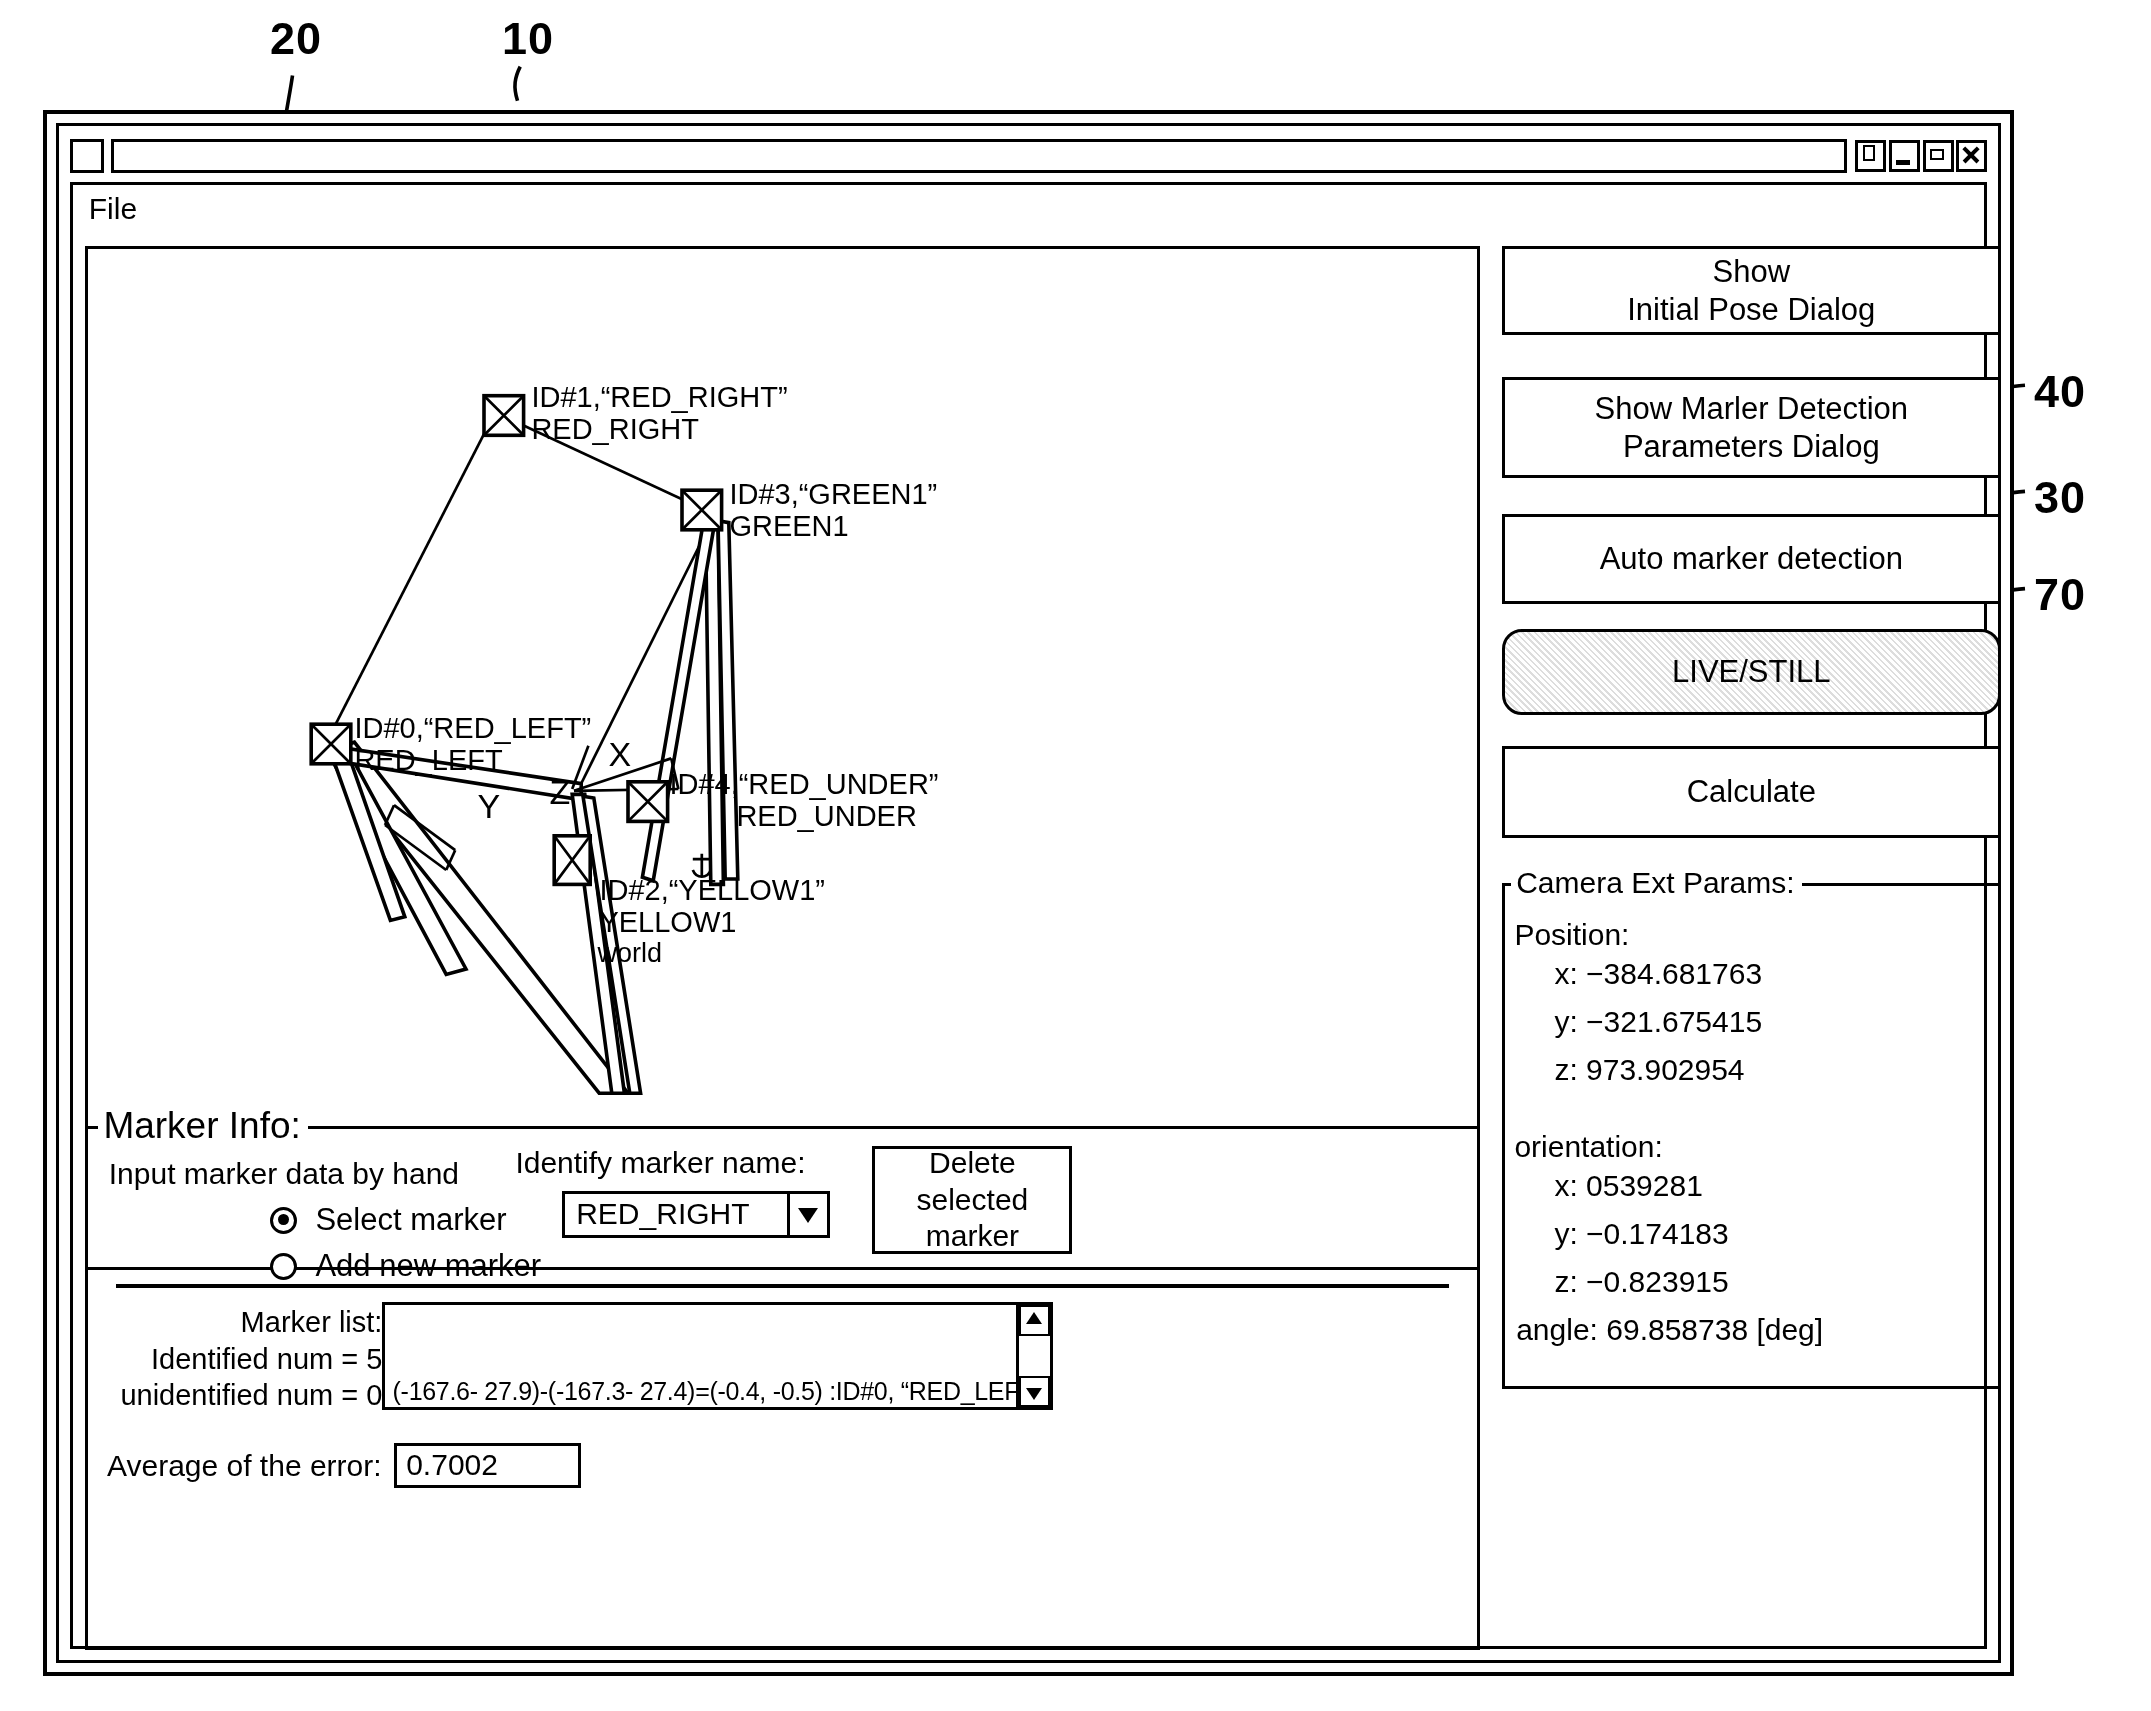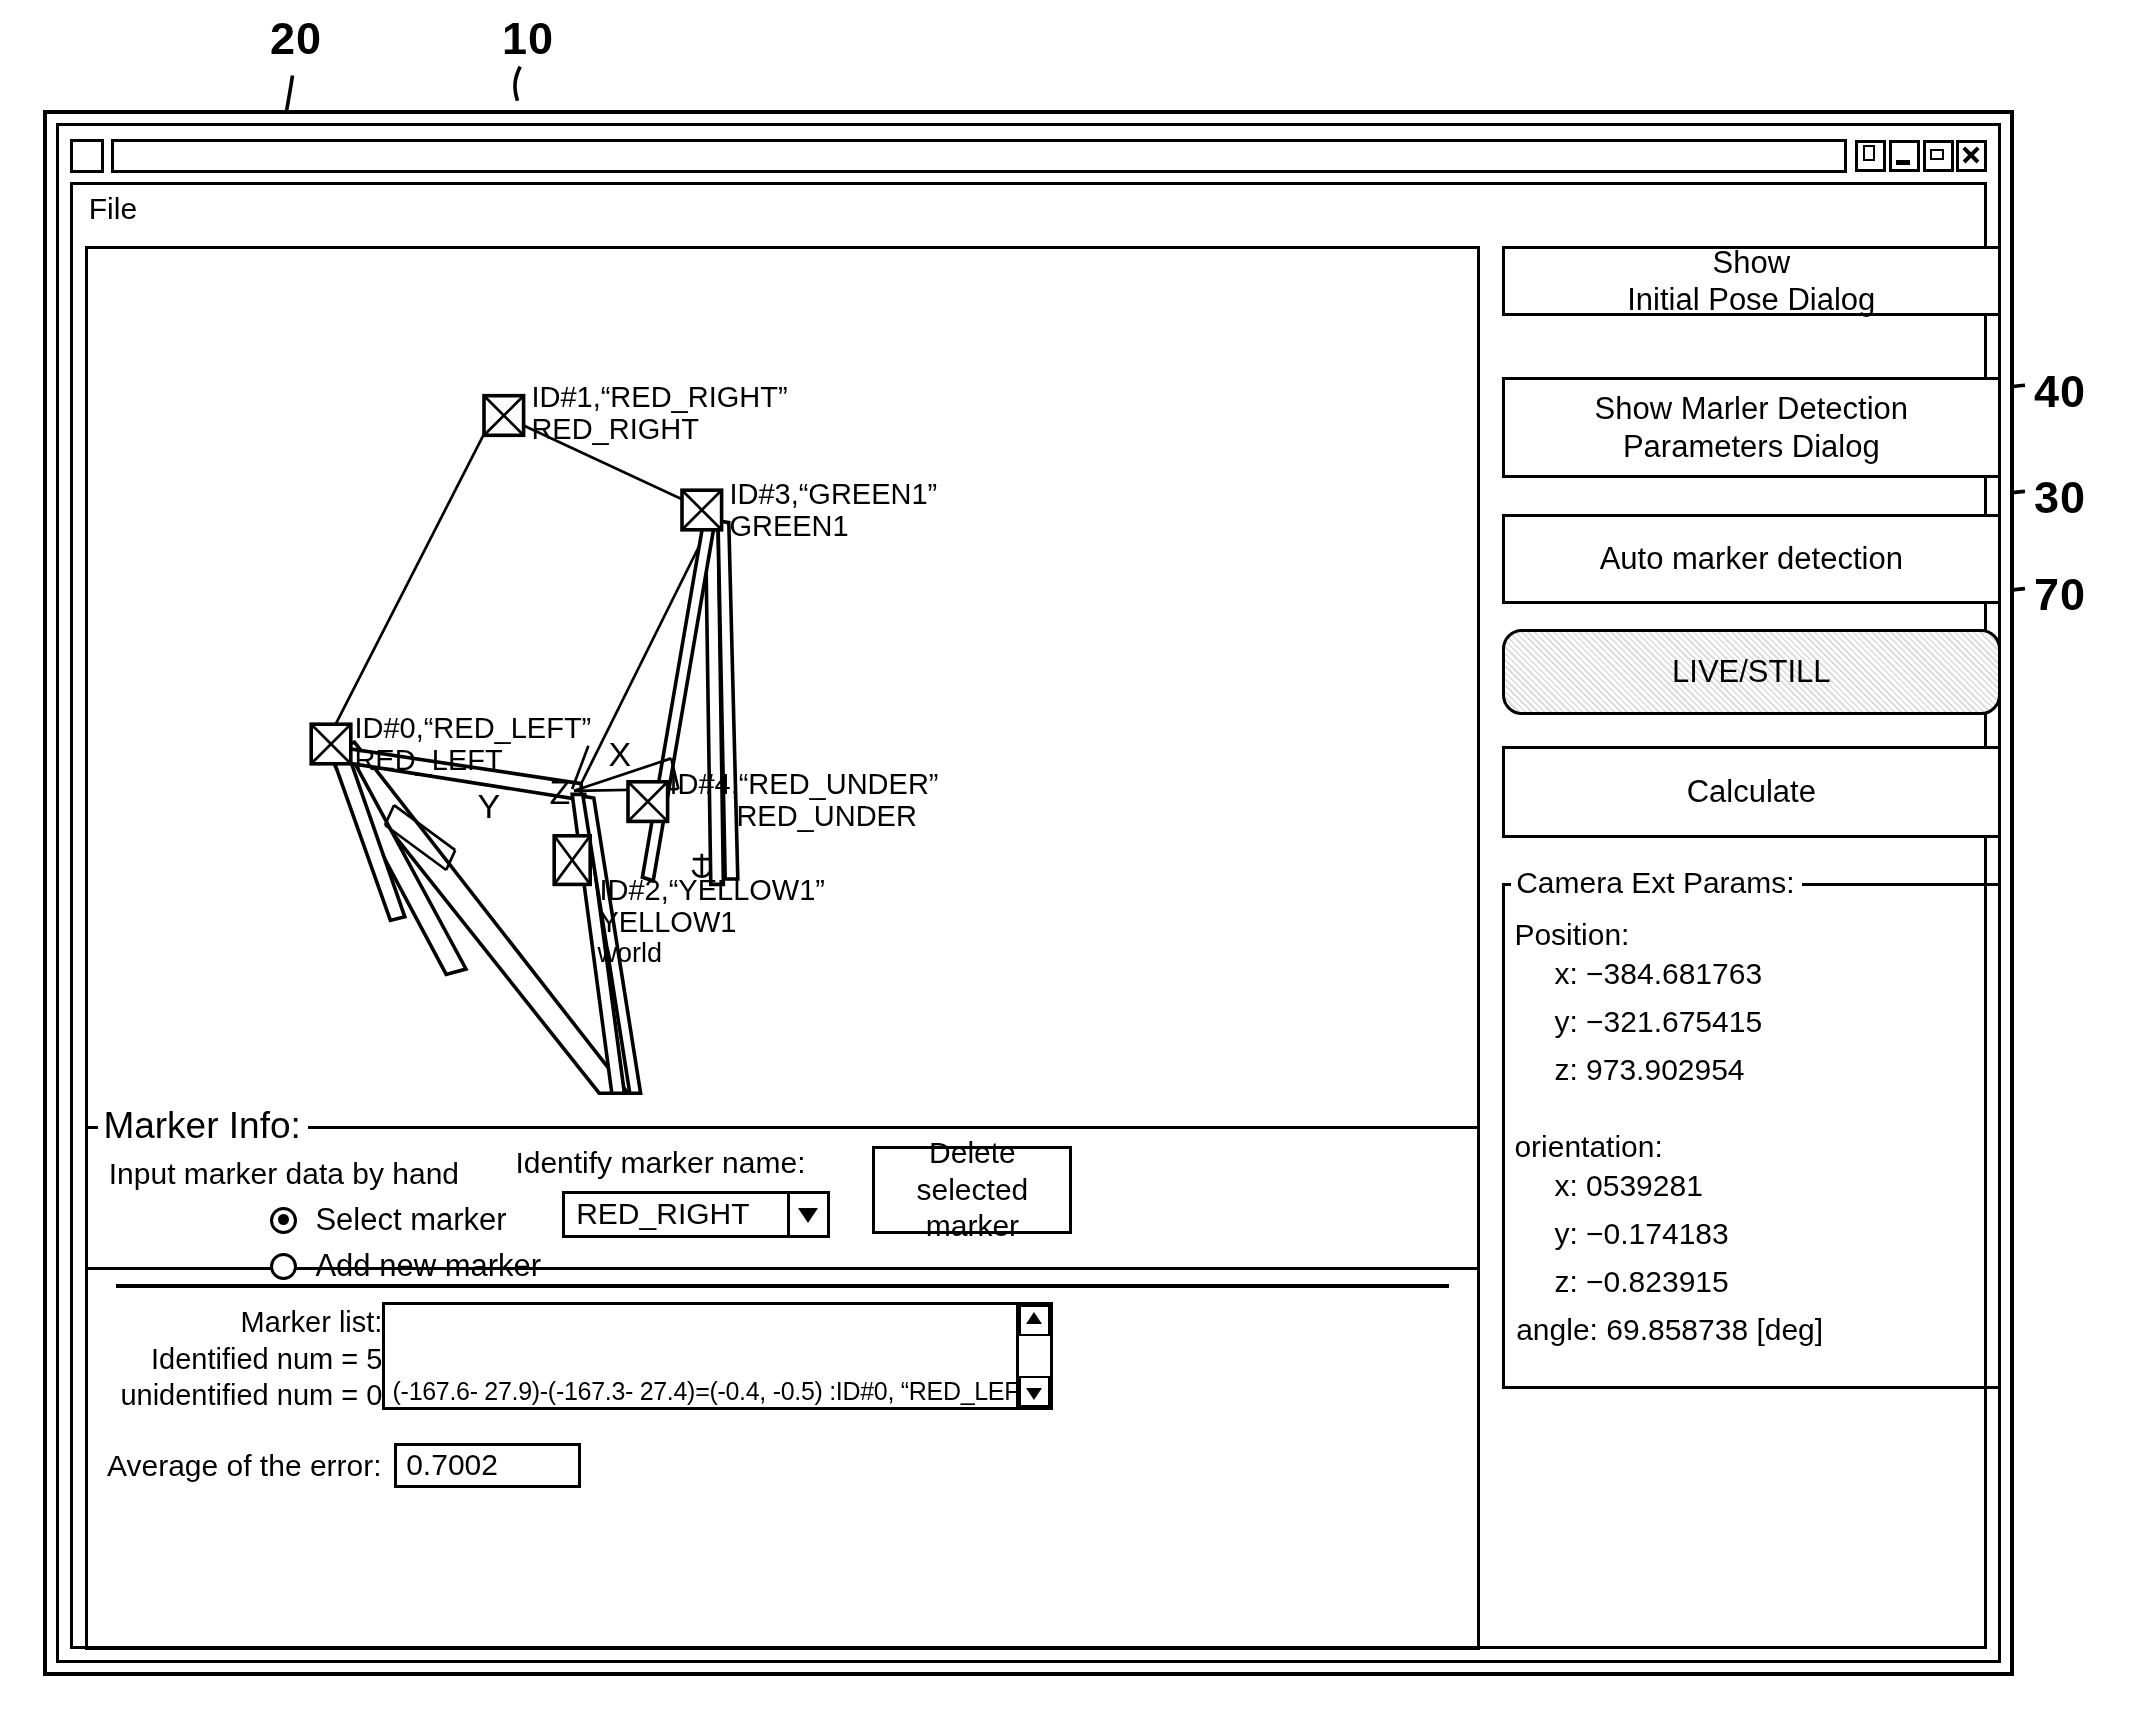--- a/index.html
+++ b/index.html
@@ -261,21 +261,21 @@
     border-left: 10px solid transparent;
     border-right: 10px solid transparent;
     border-top: 15.3px solid #000;
   }
 
   #delete-marker-btn {
     position: absolute;
     left: 787px;
     top: 20px;
     width: 200px;
-    height: 88px;
+    height: 108px;
     border: 3.6px solid #000;
     box-sizing: border-box;
     background: #fff;
     display: flex;
     flex-direction: column;
     align-items: center;
     justify-content: center;
     font-size: 30px;
     line-height: 1.22;
     text-align: center;
@@ -650,21 +650,21 @@
           <div id="avg-error-row">
             <span>Average of the error:</span>
             <span id="avg-error-box">0.7002</span>
           </div>
 
         </div>
       </div>
 
       <div id="right-panel">
 
-        <div class="side-btn" style="top:0px; height:70px;">
+        <div class="side-btn" style="top:0px; height:89px;">
           <span>Show</span>
           <span>Initial Pose Dialog</span>
         </div>
 
         <div class="side-btn" style="top:131px; height:101px;">
           <span>Show Marler Detection</span>
           <span>Parameters Dialog</span>
         </div>
 
         <div class="side-btn" style="top:268px; height:90px;">

